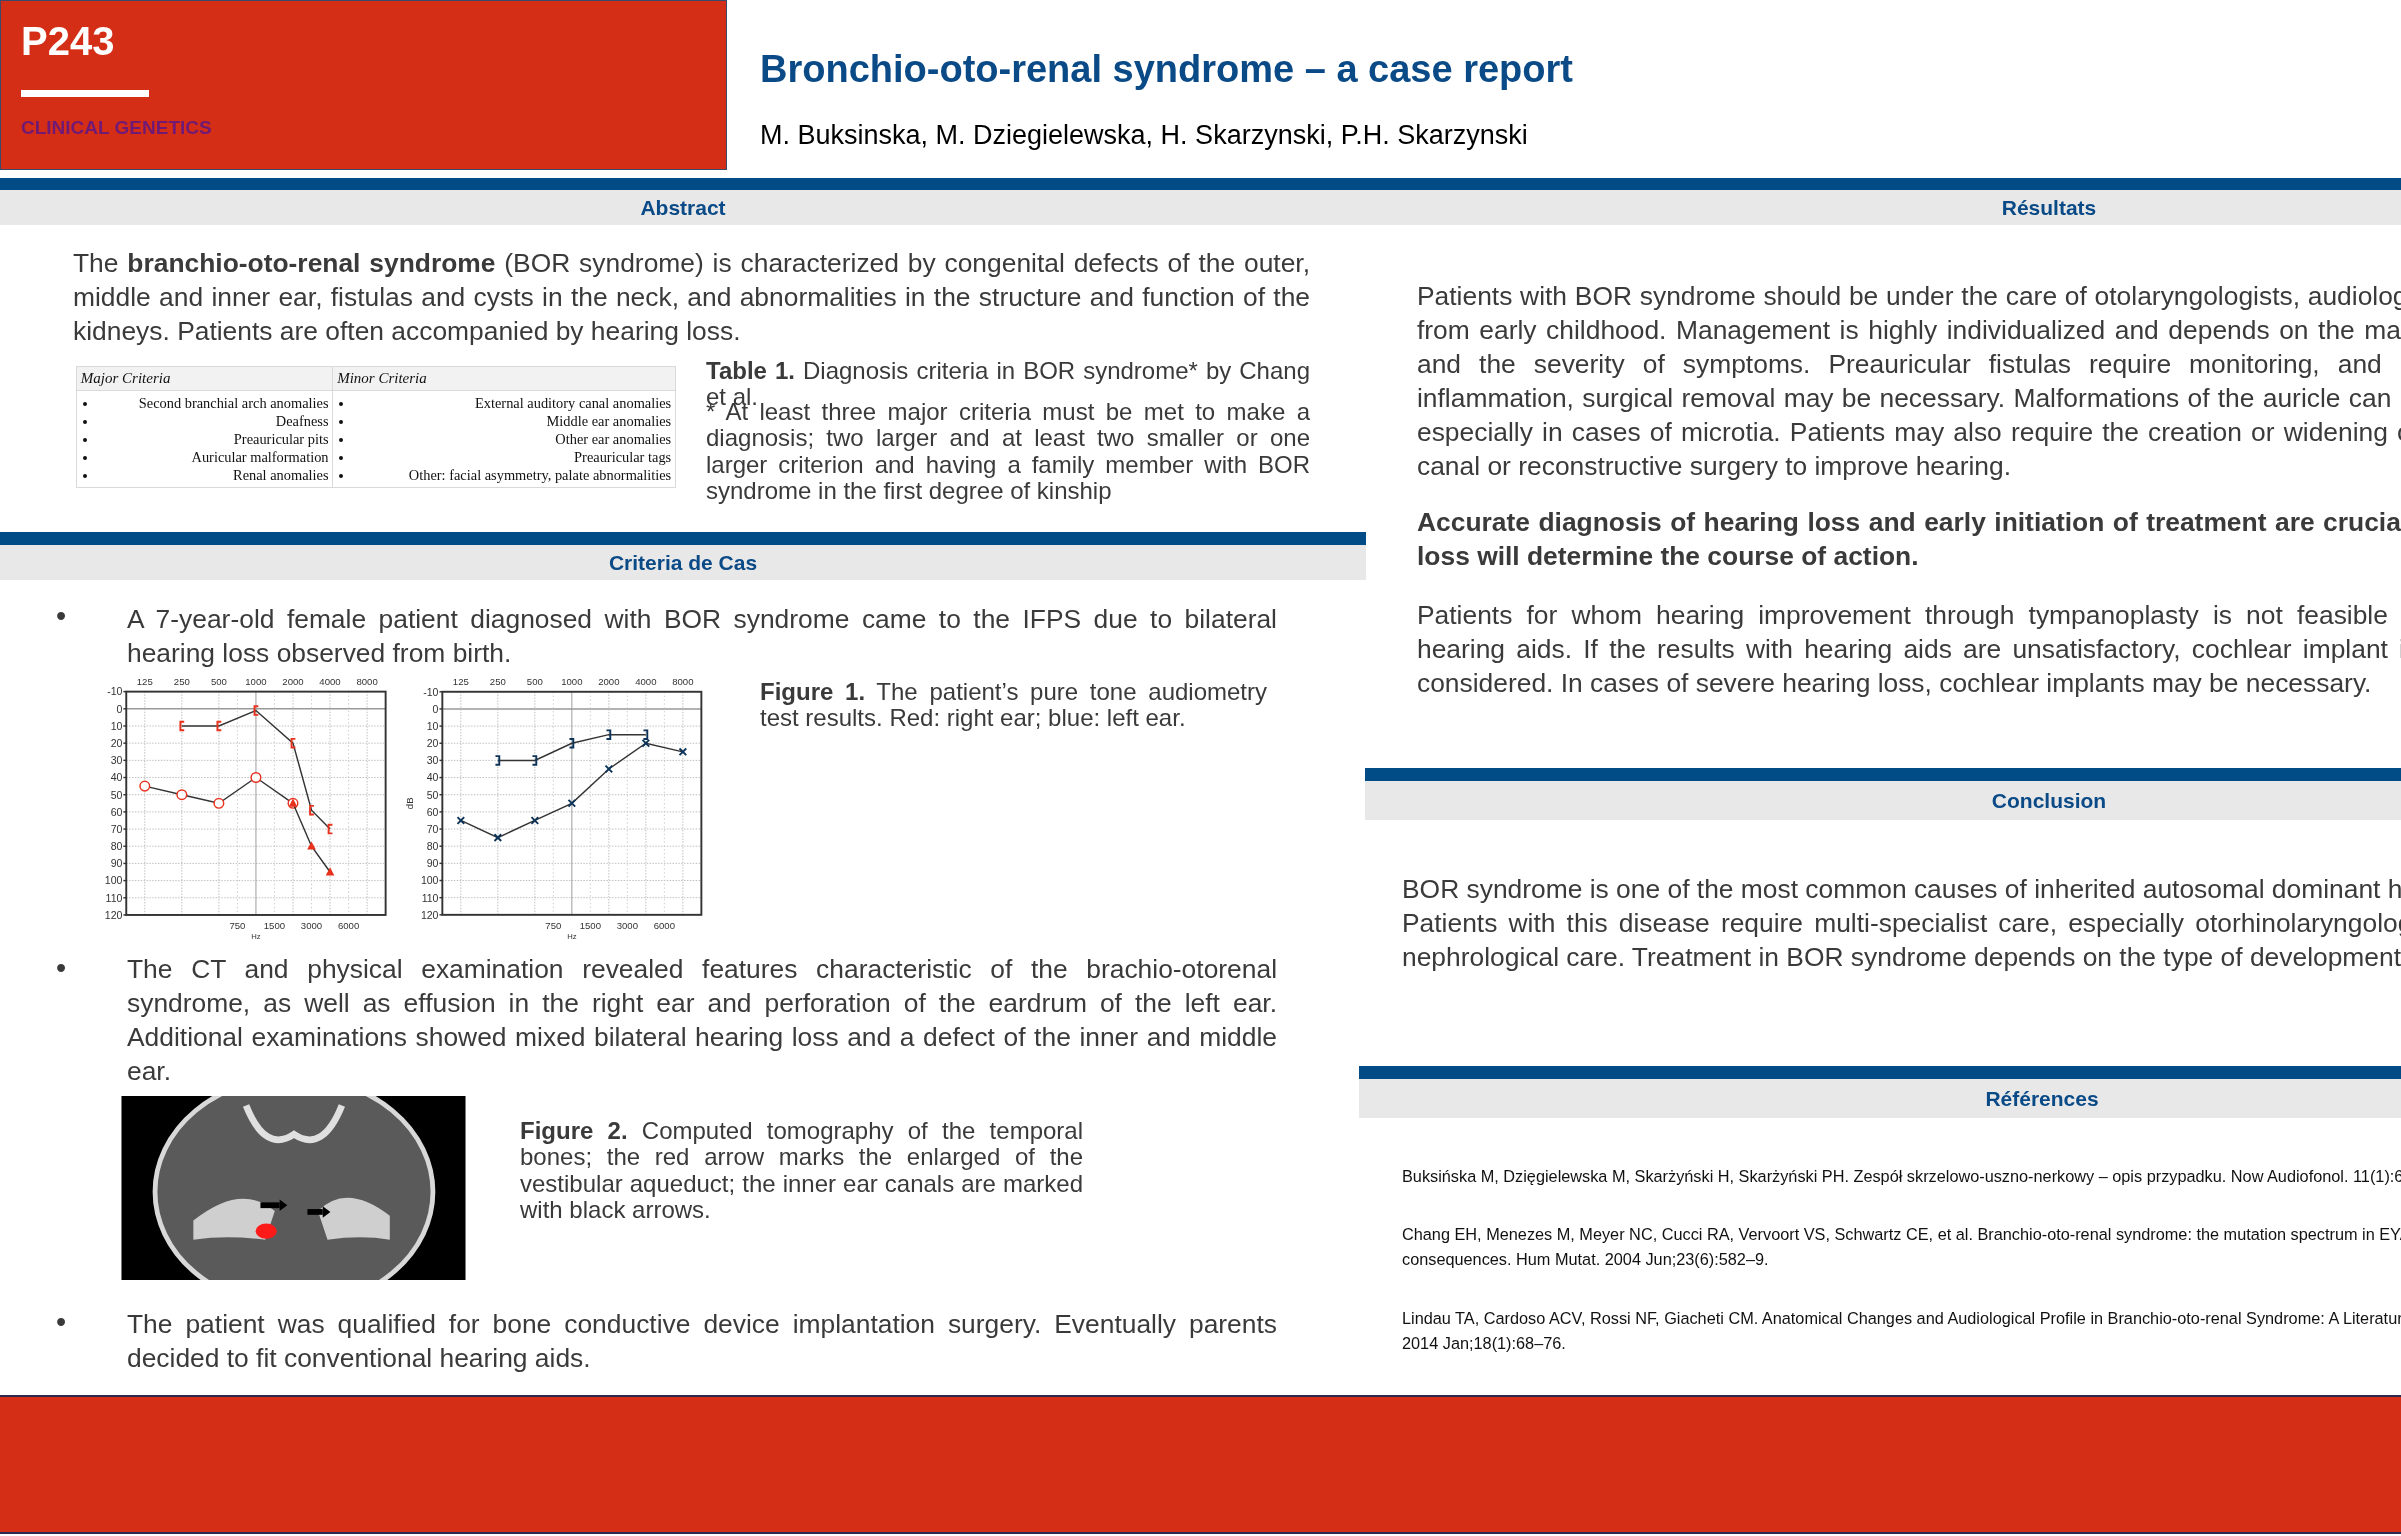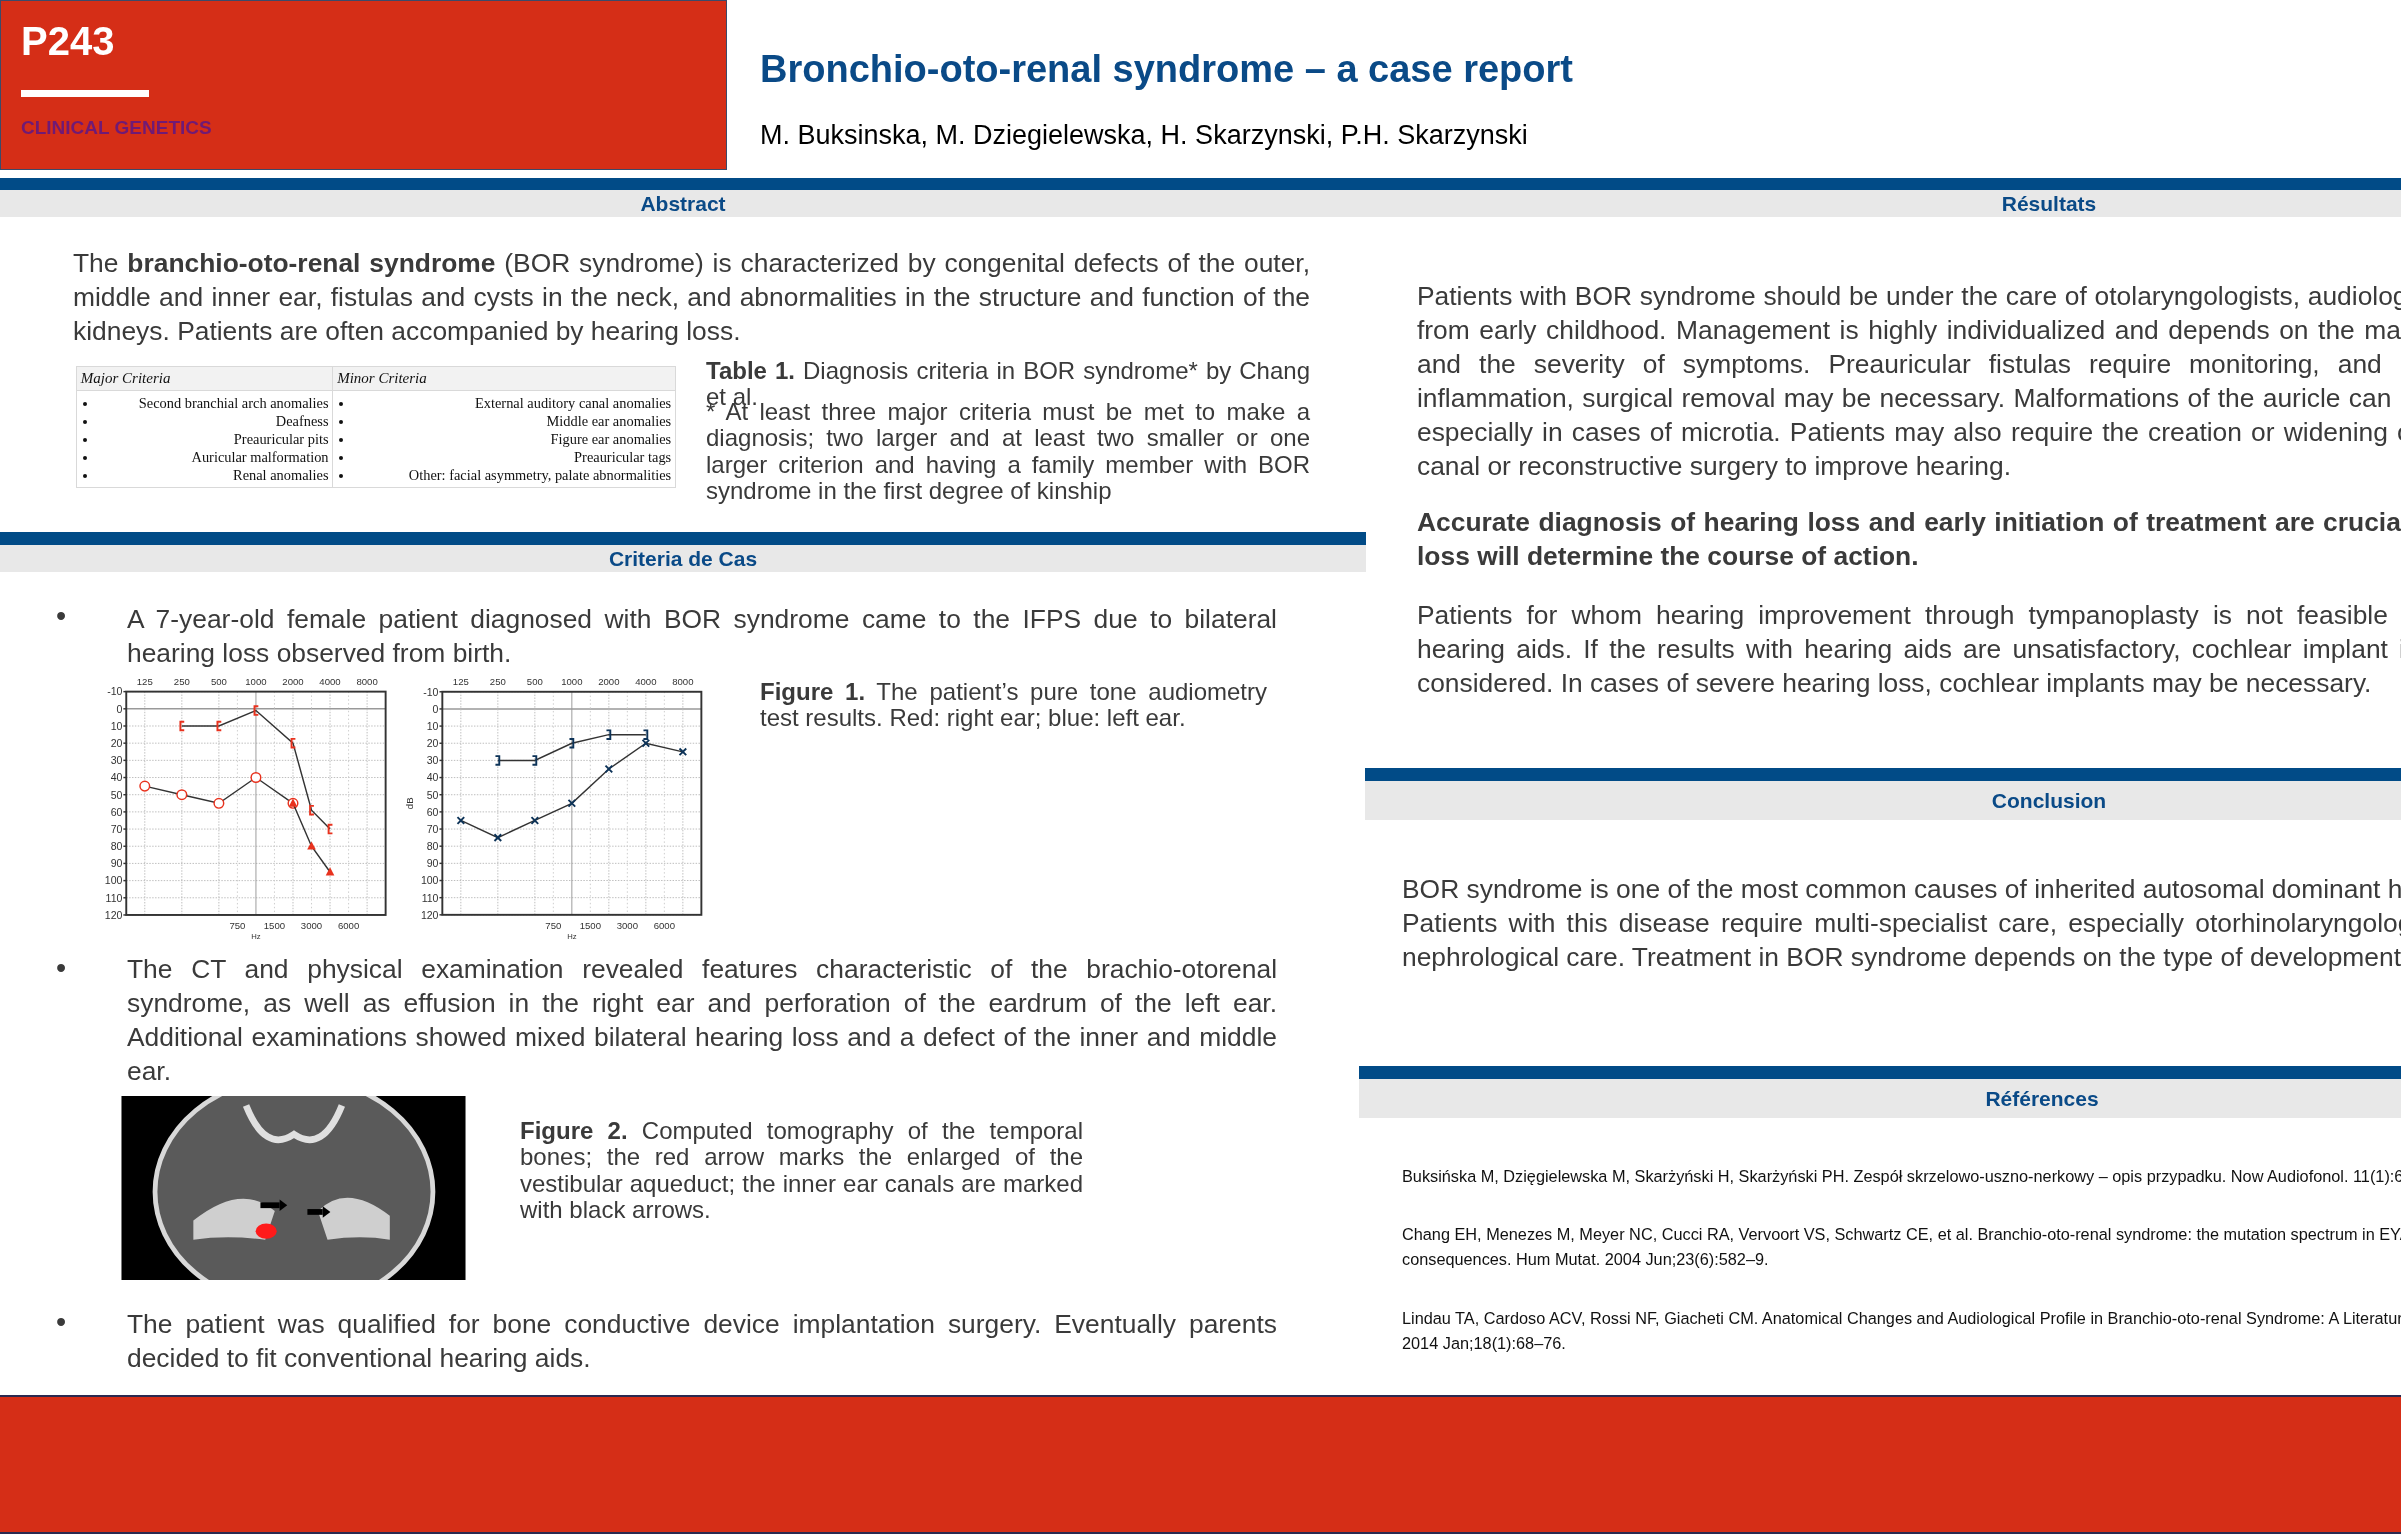--- a/index.html
+++ b/index.html
@@ -7,21 +7,21 @@
   .abs { position:absolute; }
   
   #hdr-box { left:0; top:0; width:727px; height:170px; background:#d52e17; border:1.9px solid #3b4a6a; box-sizing:border-box; }
   #poster-num { left:21px; top:19px; font-size:40px; font-weight:bold; color:#fff; }
   #num-bar { left:21px; top:90px; width:128px; height:6.7px; background:#fff; }
   #category { left:21px; top:117px; font-size:19px; font-weight:bold; color:#701a75; letter-spacing:0; }
   #title { left:760px; top:48px; font-size:38px; font-weight:bold; color:#0a4a87; white-space:nowrap; }
   #authors { left:760px; top:120px; font-size:27px; color:#000; white-space:nowrap; }
   
   .bar-blue { background:#014b87; height:12.5px; }
-  .bar-grey { background:#e8e8e8; height:27px; display:flex; align-items:center; justify-content:center; font-weight:bold; font-size:21px; color:#0a4a87; }
+  .bar-grey { background:#e8e8e8; height:35px; display:flex; align-items:center; justify-content:center; font-weight:bold; font-size:21px; color:#0a4a87; }
   .body-txt { font-size:26.4px; line-height:34px; text-align:justify; color:#3a3a3a; }
   .small-txt { font-size:24px; line-height:26.4px; text-align:justify; color:#3a3a3a; }
   .ref-txt { font-size:16.3px; line-height:25px; color:#111; font-family:"Liberation Sans", sans-serif; }
   .bullet { position:absolute; font-size:29px; color:#3a3a3a; }
   table.crit { border-collapse:collapse; font-family:"Liberation Serif", serif; font-size:14.4px; color:#111; }
   table.crit th { background:#f2f2f2; font-weight:normal; text-align:left; padding:2.9px 3.8px; border:1px solid #d9d9d9; font-size:15px;font-style:italic; }
   table.crit td { vertical-align:top; padding:2.9px 3.8px; border:1px solid #d9d9d9; }
   table.crit ul { margin:0; padding-left:17.3px; }
   table.crit li { line-height:18px;text-align:right; }
   #footer { left:0; top:1395px; width:2733px; height:139px; background:#d52e17; border-top:2.9px solid #2a2a50; border-bottom:2.9px solid #2a2a50; box-sizing:border-box; }
@@ -59,21 +59,21 @@
           <li>Deafness</li>
           <li>Preauricular pits</li>
           <li>Auricular malformation</li>
           <li>Renal anomalies</li>
         </ul>
       </td>
       <td>
         <ul>
           <li>External auditory canal anomalies</li>
           <li>Middle ear anomalies</li>
-          <li>Figure ear anomalies</li>
+          <li>Other ear anomalies</li>
           <li>Preauricular tags</li>
           <li>Other: facial asymmetry, palate abnormalities</li>
         </ul>
       </td>
     </tr>
   </tbody>
     </table>
 </div>
 
 <div class="abs small-txt" style="left:706px;top:358px;width:604px;">

